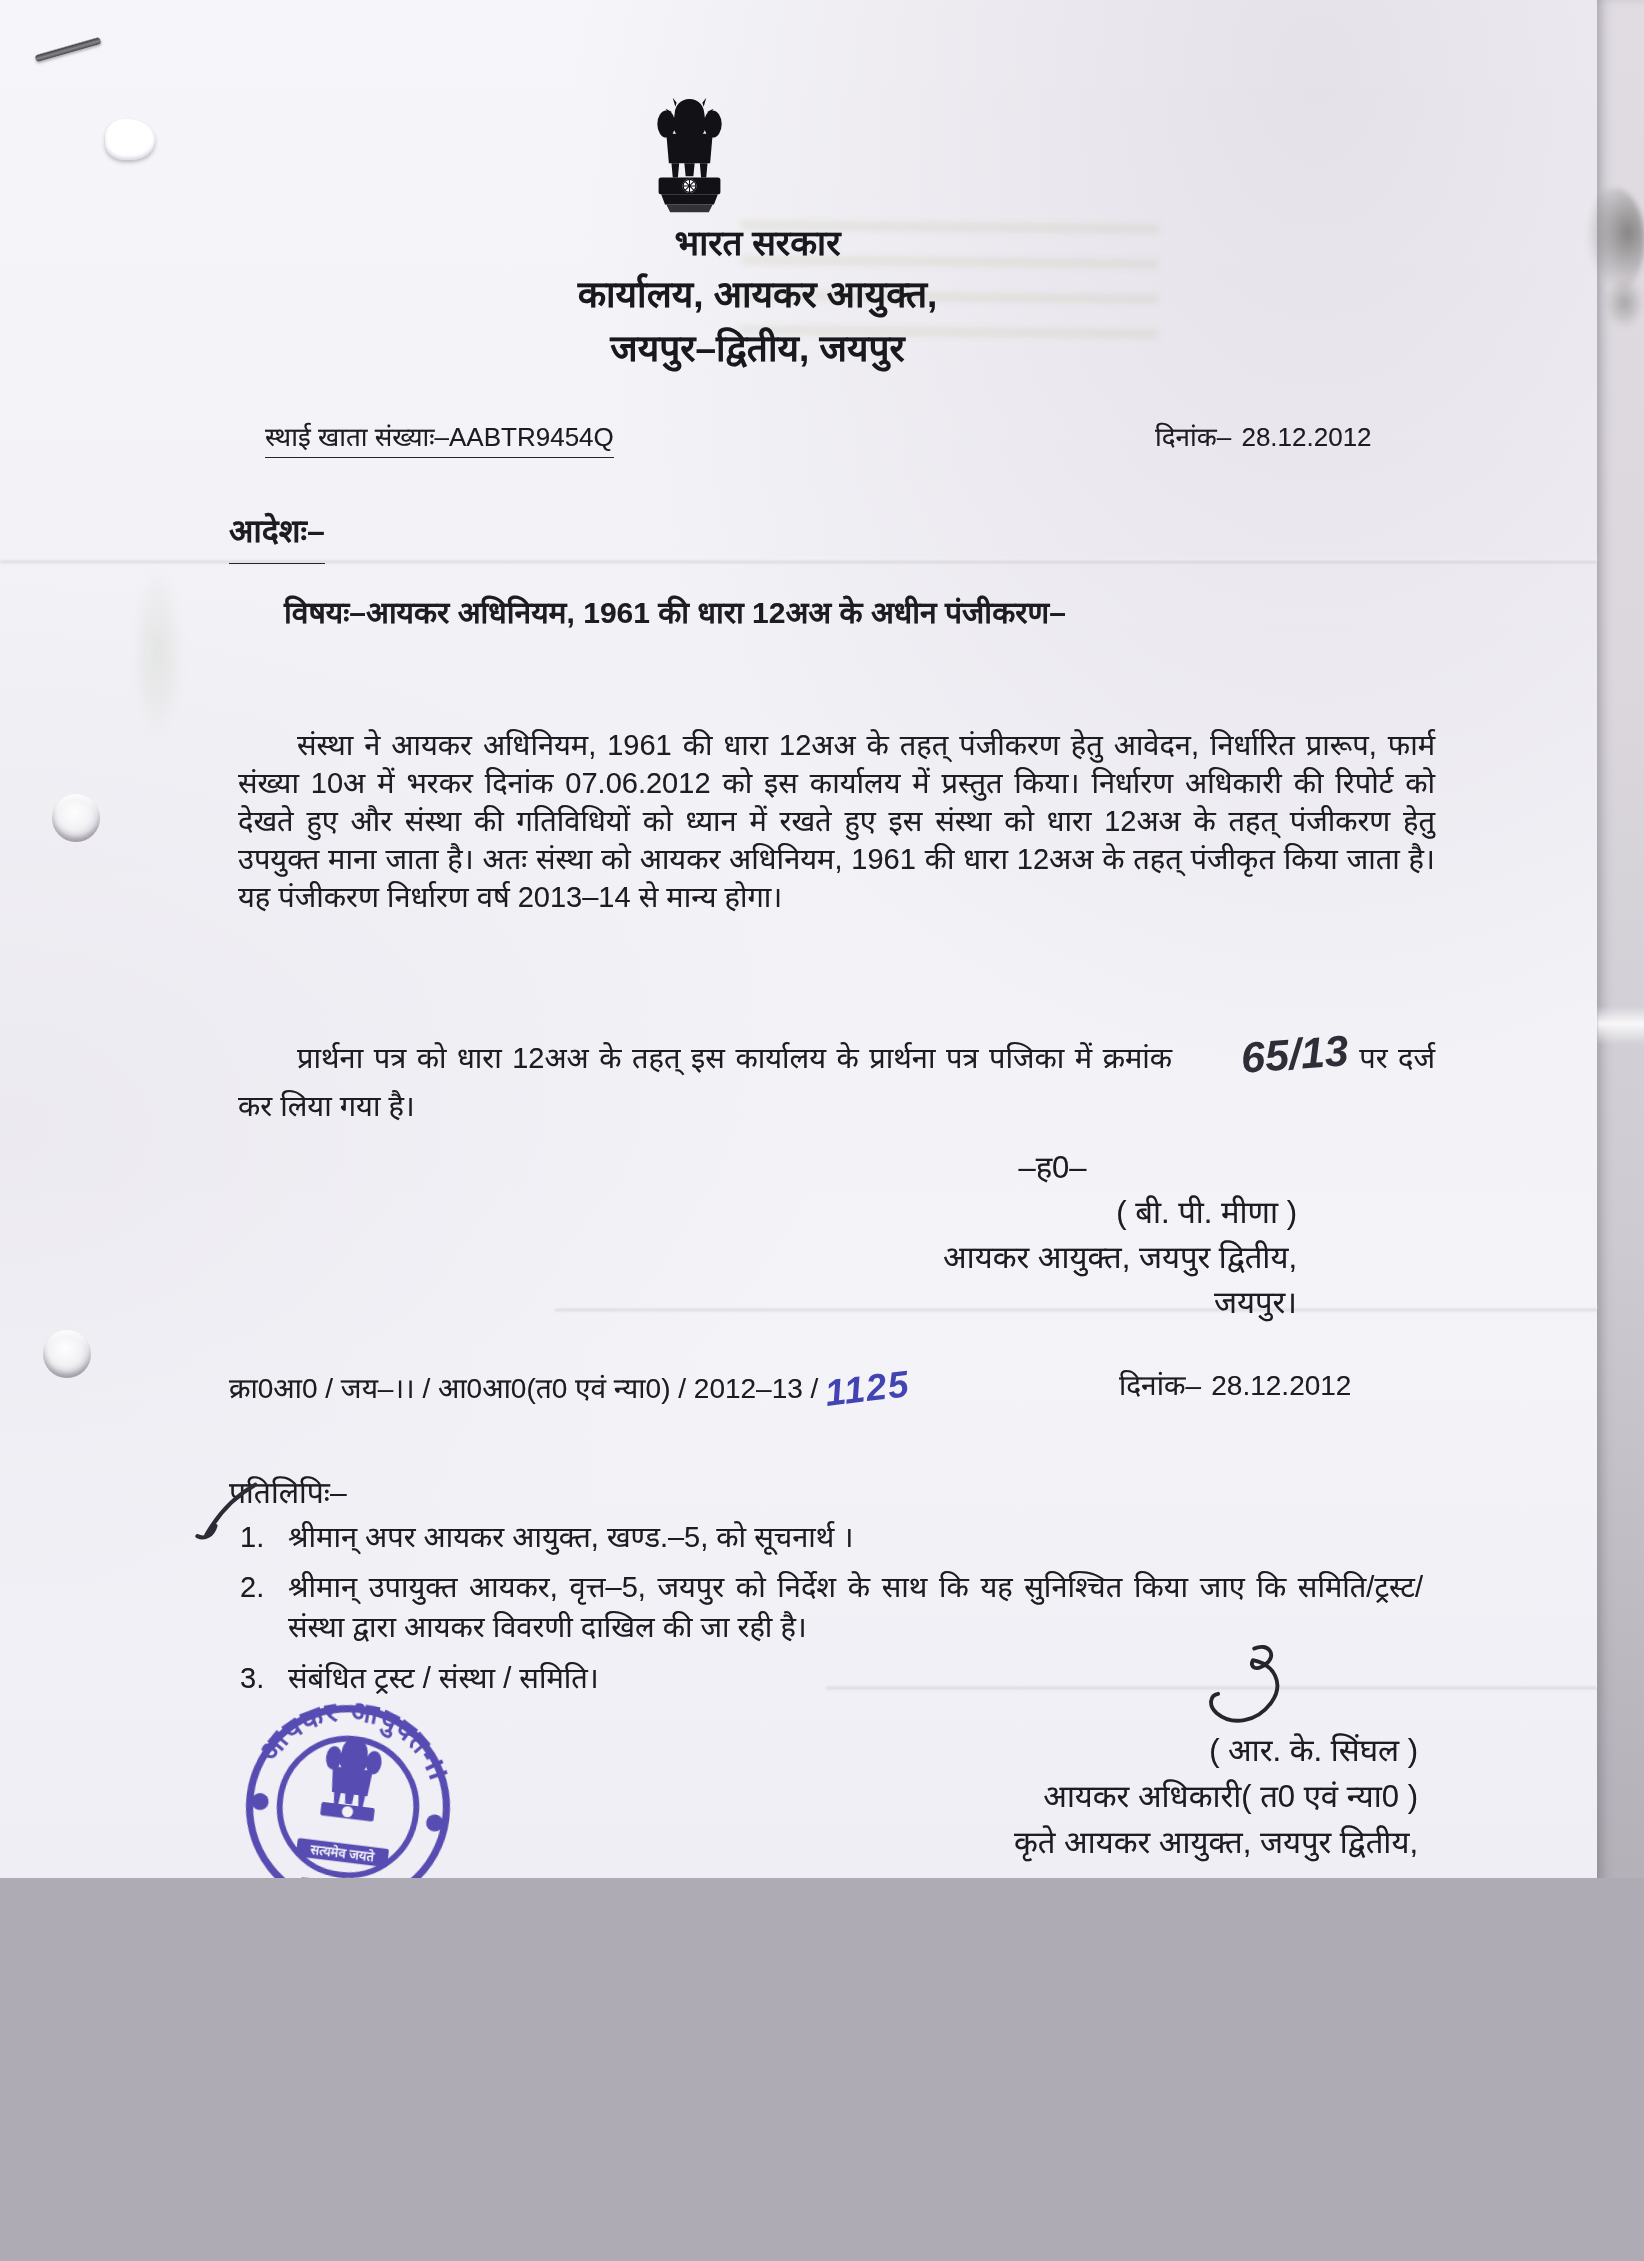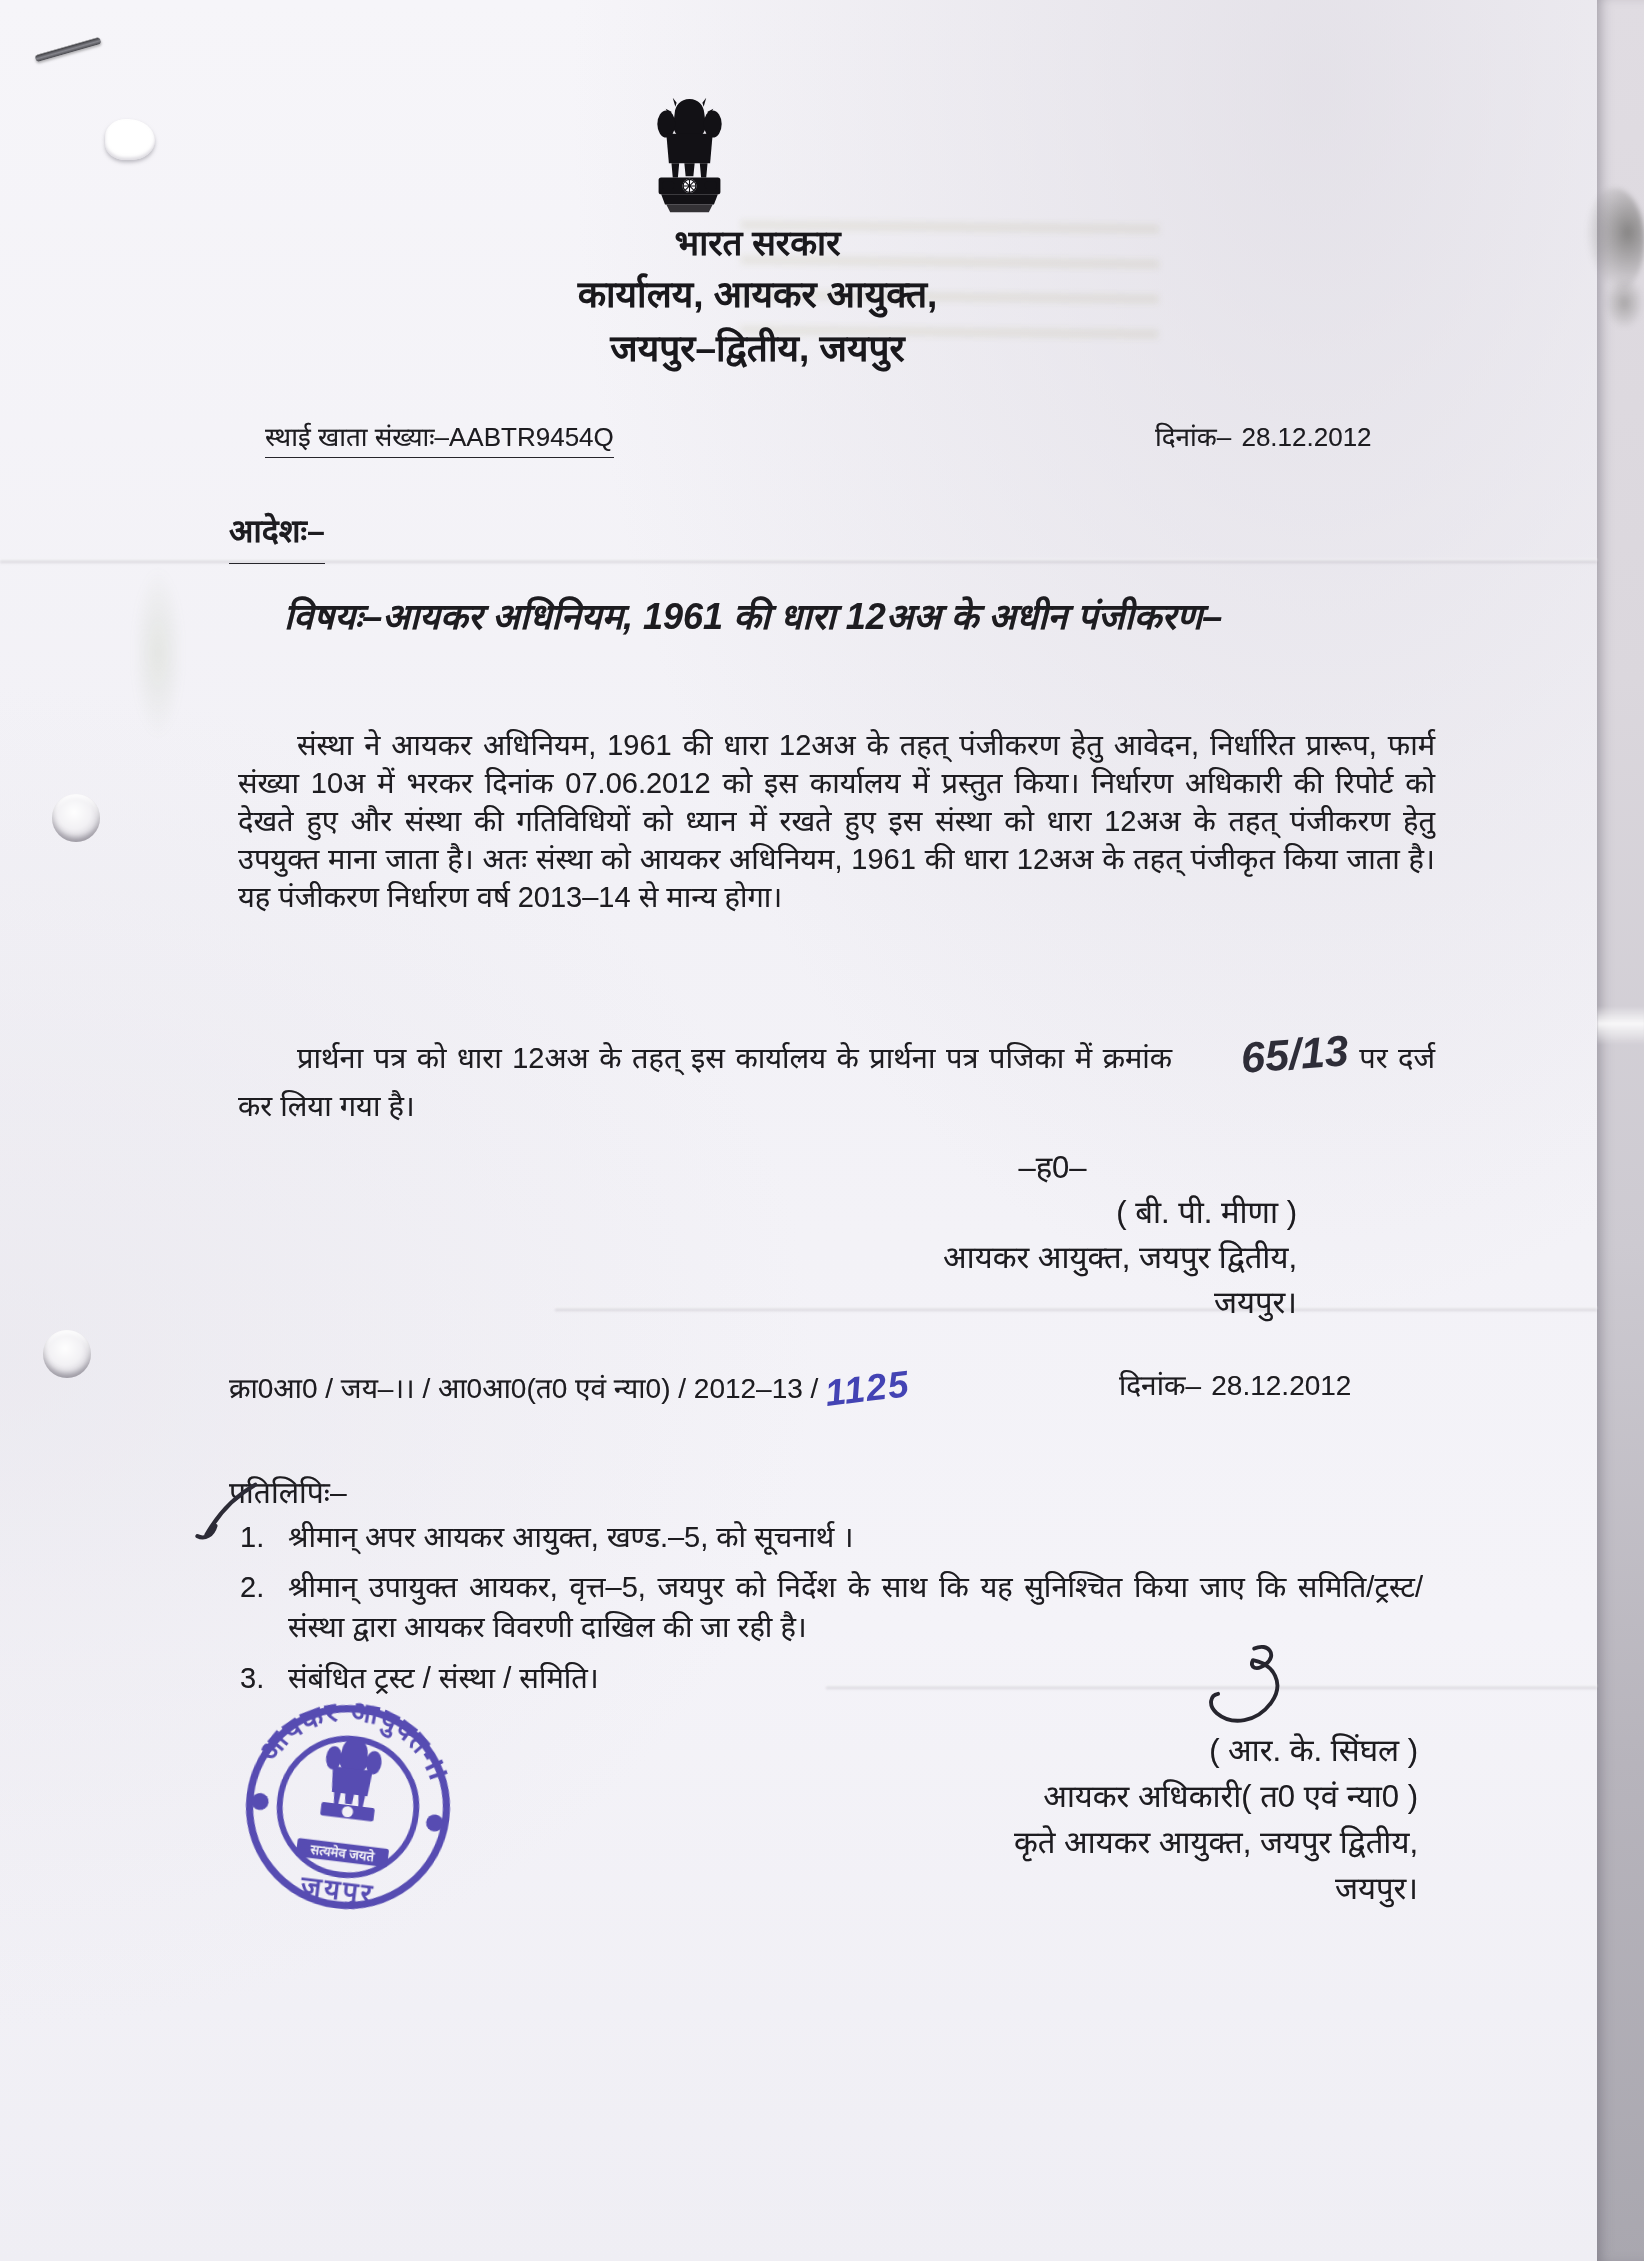--- a/index.html
+++ b/index.html
@@ -1,17 +1,17 @@
 <!DOCTYPE html>
 <html lang="hi" style="font-size:10.3px"><head>
 <meta charset="utf-8">
 <style>
   html,body{margin:0;padding:0;background:#aeabb4;}
   .scan{
-    position:relative;width:1645px;height:2261px;overflow:hidden;
+    position:relative;width:1645px;height:1878px;overflow:hidden;
     font-family:"Liberation Sans","DejaVu Sans",sans-serif;
     color:#1d1c20;
     background:
       radial-gradient(ellipse at 80% 4%, rgba(214,210,219,.55) 0%, rgba(214,210,219,0) 40%),
       radial-gradient(ellipse at 0% 60%, rgba(228,226,233,.5) 0%, rgba(228,226,233,0) 35%),
       linear-gradient(180deg,#f6f5f9 0%,#f2f1f6 38%,#f4f3f8 72%,#efeef4 100%);
   }
   .txt{position:absolute;white-space:nowrap;}
   .print{text-shadow:0 0 0.6px rgba(25,25,30,.35);}
   
@@ -51,21 +51,21 @@
   .hdr{position:absolute;left:451px;top:218px;width:613px;text-align:center;font-weight:bold;color:#19181c;}
   .hdr .l1{font-size:35px;line-height:50px;}
   .hdr .l2{font-size:37px;line-height:54px;}
   .hdr .l3{font-size:37px;line-height:54px;}
   
   .pan-row{left:222px;top:418px;width:1197px;font-size:26px;margin-left:43px;}
   .pan{border-bottom:1.9px solid #26252b;padding-bottom:5.2px;}
   .date-abs{position:absolute;left:890px;top:0;}
   .lbl{margin-right:10.3px;}
   .order{left:229px;top:508px;font-size:32px;font-weight:bold;border-bottom:1.9px solid #26252b;padding-bottom:12px;}
-  .subj1{left:284px;top:591px;font-size:36px;font-weight:bold;font-style:italic;}
+  .subj1{left:284px;top:591px;font-size:30px;font-weight:bold;}
   .subj2{left:422px;top:641px;font-size:30px;font-weight:bold;}
   
   .para{position:absolute;left:238px;width:1197px;font-size:29px;line-height:38px;
     text-align:justify;text-indent:59px;margin:0;}
   .para1{top:726px;}
   .para2{top:1029px;line-height:48px;}
   .hand-serial{display:inline-block;font-size:43px;font-style:italic;color:#2e2d38;
     transform:rotate(-4deg);margin:0 10.3px;position:relative;top:3.2px;text-shadow:none;font-weight:bold;}
   
   .sig1{position:absolute;left:838px;top:1145px;width:459px;text-align:right;font-size:31px;line-height:45px;}

